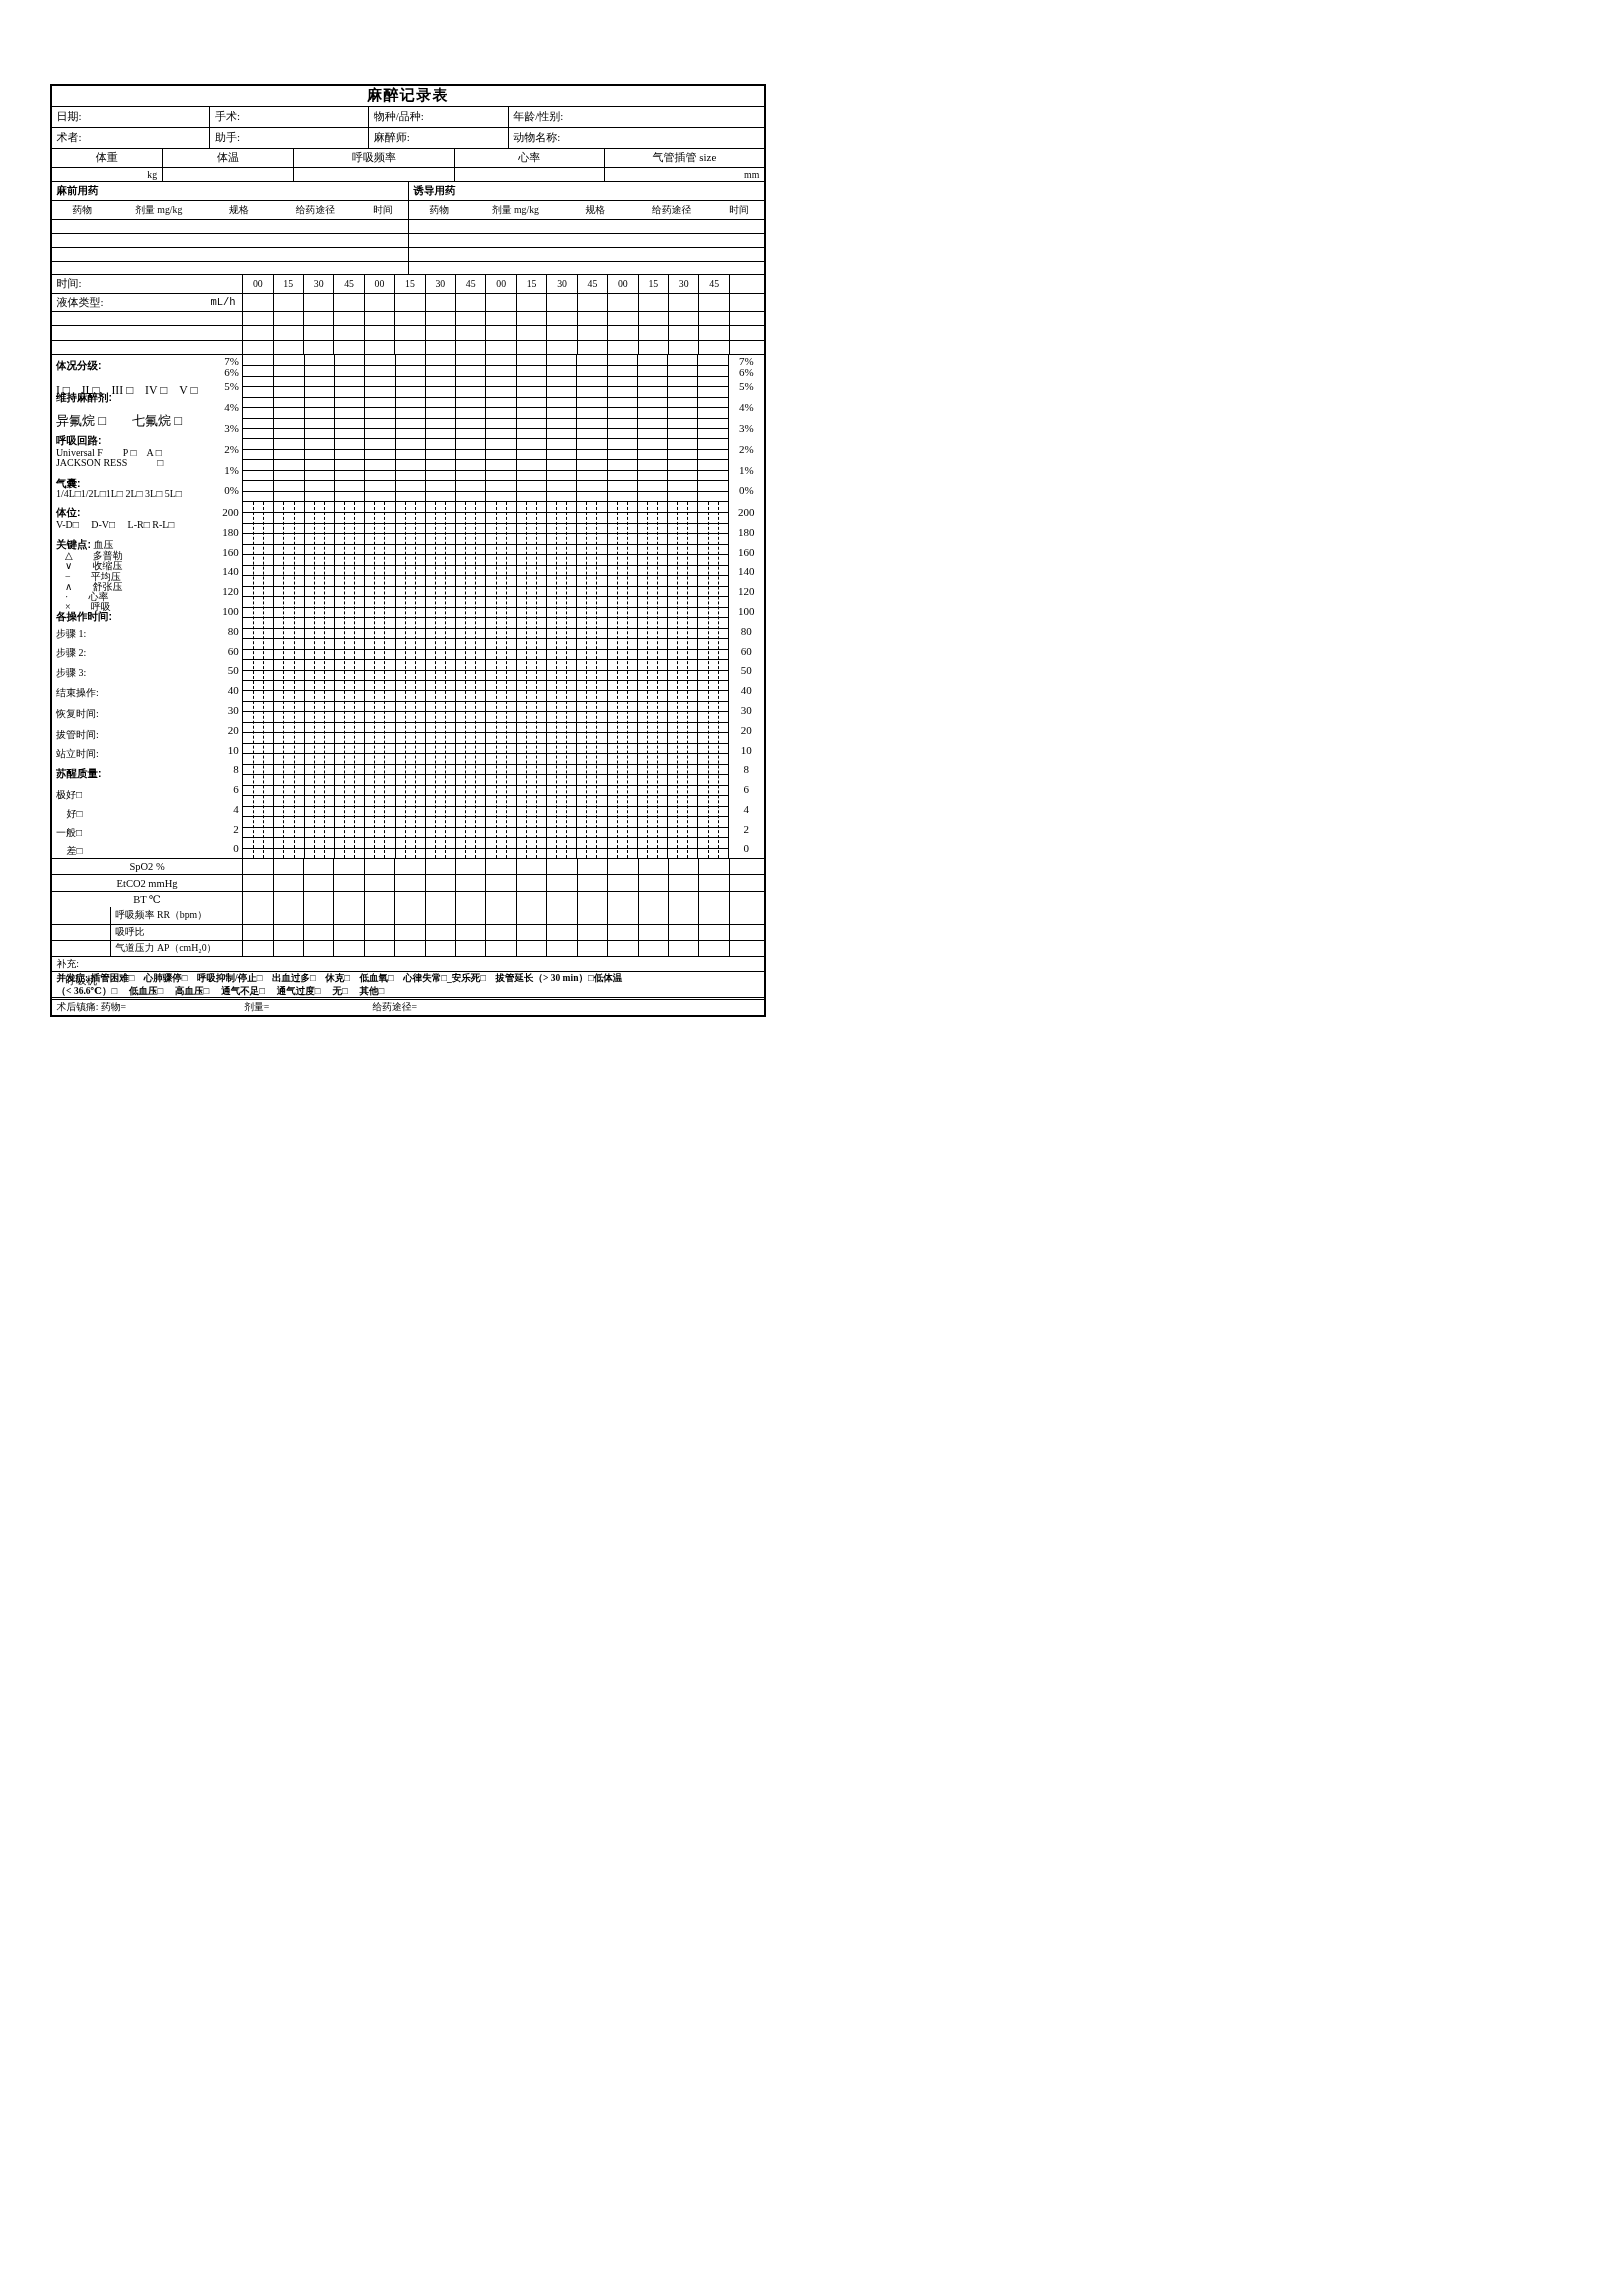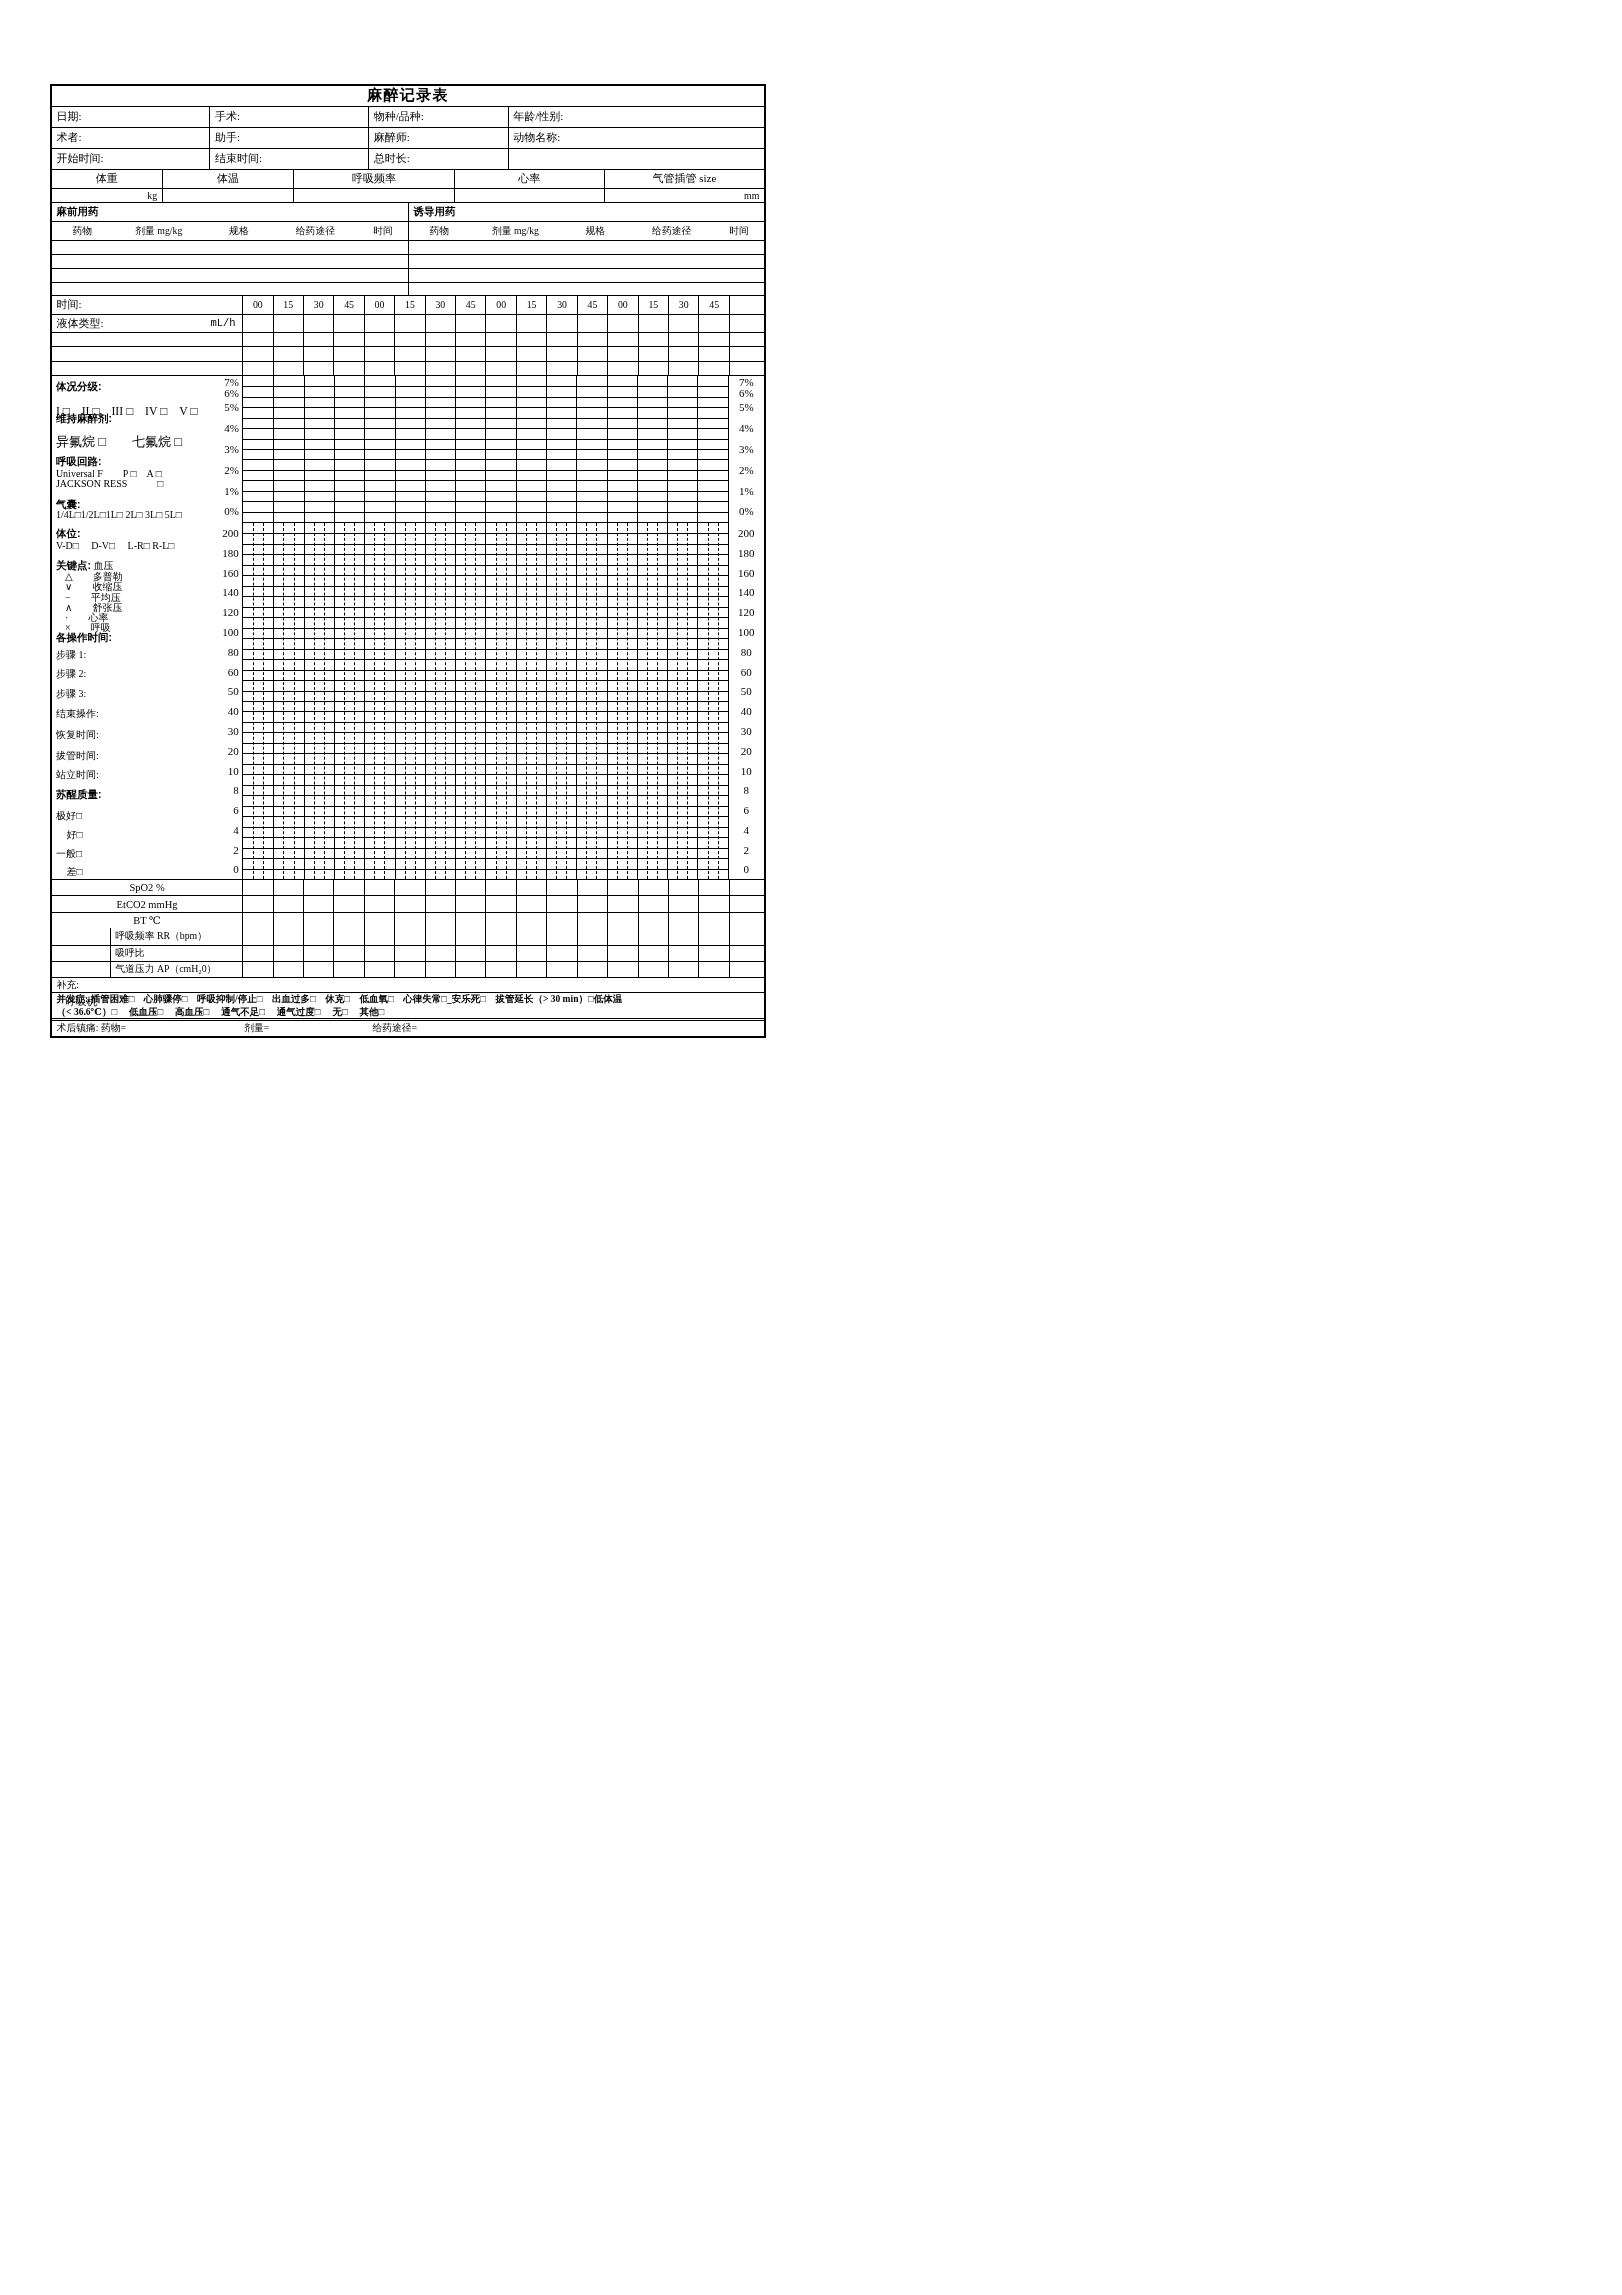--- a/index.html
+++ b/index.html
@@ -73,26 +73,20 @@
     <div class="cell lbl iw1">日期:</div>
     <div class="cell lbl iw2">手术:</div>
     <div class="cell lbl iw3">物种/品种:</div>
     <div class="cell lbl iw4">年龄/性别:</div>
   </div>
   <div class="row rh32">
     <div class="cell lbl iw1">术者:</div>
     <div class="cell lbl iw2">助手:</div>
     <div class="cell lbl iw3">麻醉师:</div>
     <div class="cell lbl iw4">动物名称:</div>
-  </div>
-  <div class="row rh32">
-    <div class="cell lbl iw1">开始时间:</div>
-    <div class="cell lbl iw2">结束时间:</div>
-    <div class="cell lbl iw3">总时长:</div>
-    <div class="cell lbl iw4"></div>
   </div>
 
   <div class="row rh30">
     <div class="cell ctr vw1" style="font-size:11px">体重</div>
     <div class="cell ctr vw2" style="font-size:11px">体温</div>
     <div class="cell ctr vw3" style="font-size:11px">呼吸频率</div>
     <div class="cell ctr vw4" style="font-size:11px">心率</div>
     <div class="cell ctr vw5" style="font-size:11px">气管插管 size</div>
   </div>
   <div class="row rh21">

